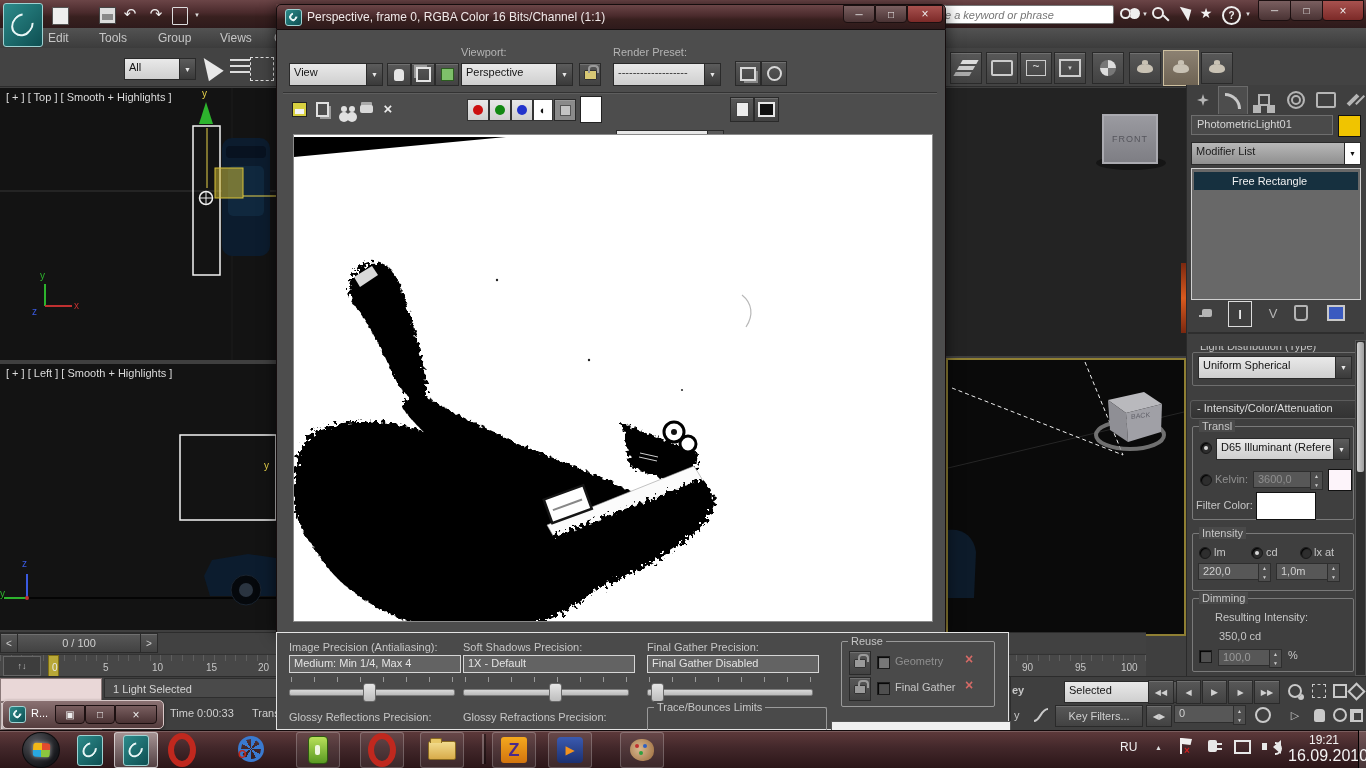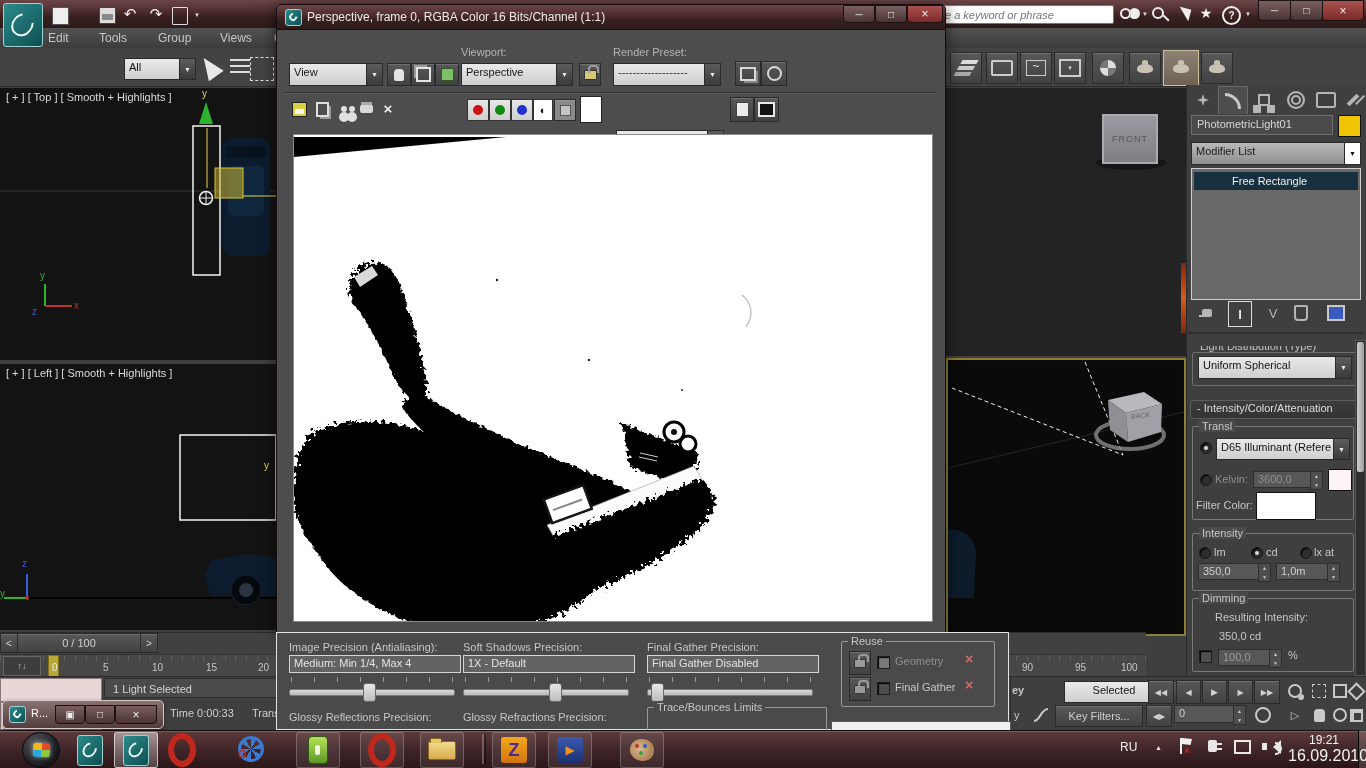--- a/index.html
+++ b/index.html
@@ -276,21 +276,21 @@
 
   <div class="a grp" style="left:1192px;top:533px;width:160px;height:56px;border-color:#7a7a7a;">
     <span class="glab">Intensity</span>
   </div>
   <div class="a radio" style="left:1199px;top:547px;"></div>
   <span class="a tx" style="left:1214px;top:546px;">lm</span>
   <div class="a radio on" style="left:1251px;top:547px;"></div>
   <span class="a tx" style="left:1266px;top:546px;">cd</span>
   <div class="a radio" style="left:1300px;top:547px;"></div>
   <span class="a tx" style="left:1314px;top:546px;">lx at</span>
-  <div class="a spin" style="left:1198px;top:563px;width:52px;height:13px;">350,0</div>
+  <div class="a spin" style="left:1198px;top:563px;width:52px;height:13px;">220,0</div>
   <div class="a spinA" style="left:1258px;top:563px;height:17px;">
       <span>▲</span>
       <span>▼</span>
     </div>
   <div class="a spin" style="left:1276px;top:563px;width:44px;height:13px;">1,0m</div>
   <div class="a spinA" style="left:1327px;top:563px;height:17px;">
       <span>▲</span>
       <span>▼</span>
     </div>
 
@@ -339,21 +339,21 @@
     <div class="logoSq" style="position:absolute;left:6px;top:5px;width:15px;height:15px;"></div>
     <span style="position:absolute;left:28px;top:6px;color:#fff;font-size:11px;">R...</span>
     <div class="winbtn a" style="left:52px;top:4px;width:28px;height:17px;">▣</div>
     <div class="winbtn a" style="left:82px;top:4px;width:28px;height:17px;">□</div>
     <div class="winbtn a" style="left:112px;top:4px;width:40px;height:17px;font-size:12px;">×</div>
   </div>
 
   <div class="a" style="left:1010px;top:676px;width:356px;height:54px;background:#3f3f3f;border-top:1px solid #2c2c2c;border-left:1px solid #2c2c2c;"></div>
   <span class="a tx" style="left:1012px;top:684px;font-weight:bold;">ey</span>
   <span class="a tx" style="left:1014px;top:709px;">y</span>
-  <div class="a dd" style="left:1064px;top:681px;width:114px;height:20px;text-align:center;">
+  <div class="a dd" style="left:1064px;top:681px;width:114px;height:20px;">
     <span class="ddt">Selected</span>
     <span class="dda">▼</span>
   </div>
   <svg class="a" width="18" height="18" style="left:1032px;top:706px;">
     <path d="M 2 15 C 8 15, 9 3, 16 3" stroke="#c9c9c9" stroke-width="2" fill="none"></path>
   </svg>
   <div class="a btn" style="left:1055px;top:705px;width:86px;height:20px;font-size:11px;">Key Filters...</div>
 
   <div class="a btn" style="left:1148px;top:680px;width:24px;height:22px;font-size:8px;">◀◀</div>
   <div class="a btn" style="left:1176px;top:680px;width:23px;height:22px;font-size:8px;">◀</div>

